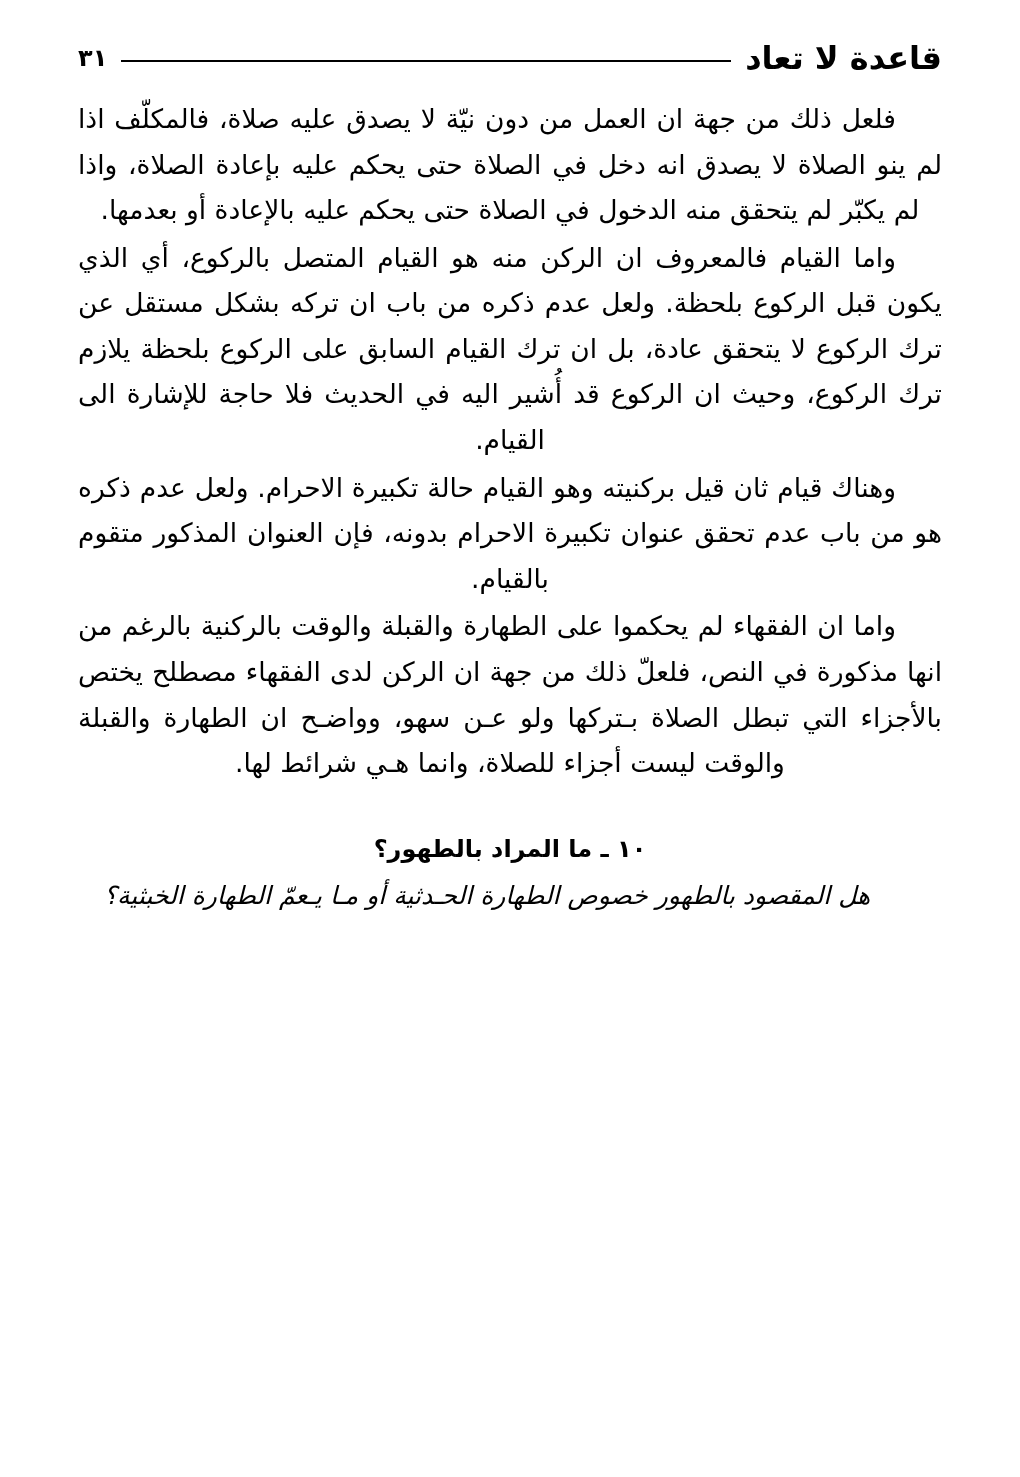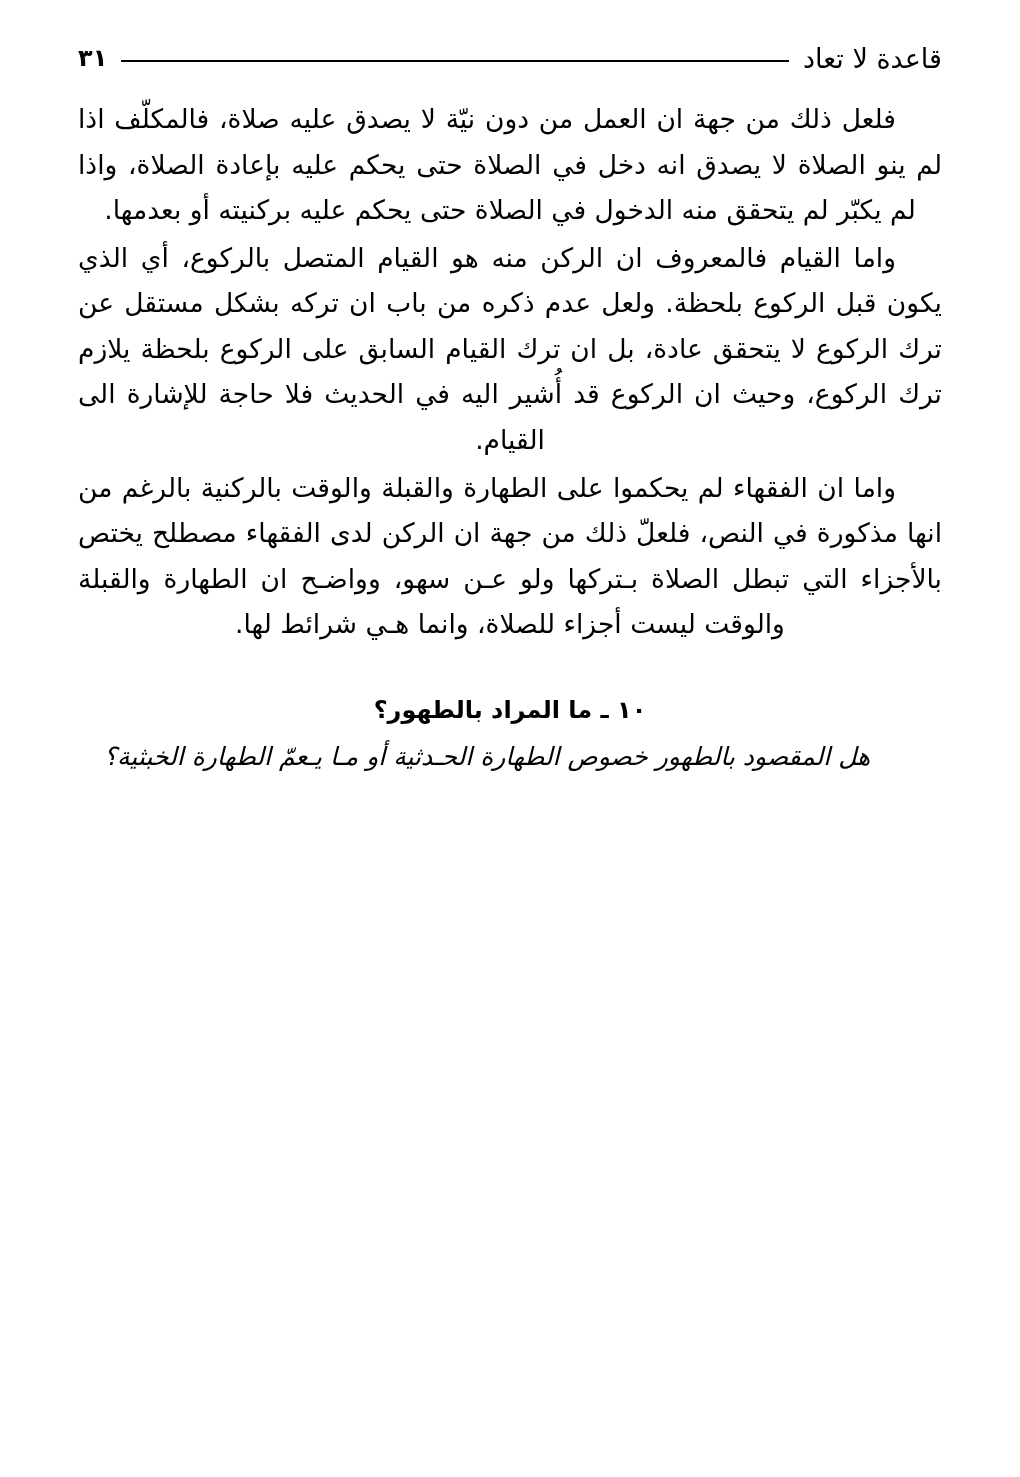--- a/index.html
+++ b/index.html
@@ -22,22 +22,22 @@
   
   .page-header {
     display: flex;
     align-items: center;
     direction: rtl;
     gap: 14px;
     height: 40px;
     margin-bottom: 18px;
   }
   .header-title {
-    font-size: 27px;
-    font-weight: normal;
+    font-size: 32px;
+    font-weight: bold;
     white-space: nowrap;
     line-height: 1;
     letter-spacing: 0px;
   }
   .header-rule {
     flex: 1 1 auto;
     height: 0;
     border-top: 2px solid #000;
     margin-top: 6px;
   }
@@ -79,22 +79,23 @@
 
 <div class="page">
 
   <div class="page-header">
     <span class="header-title">قاعدة لا تعاد</span>
     <span class="header-rule"></span>
     <span class="header-page-number">٣١</span>
   </div>
 
   <div class="body-text">
-    <p class="para">فلعل ذلك من جهة ان العمل من دون نيّة لا يصدق عليه صلاة، فالمكلّف اذا لم ينو الصلاة لا يصدق انه دخل في الصلاة حتى يحكم عليه بإعادة الصلاة، واذا لم يكبّر لم يتحقق منه الدخول في الصلاة حتى يحكم عليه بركنيته أو بعدمها.</p>
+    <p class="para">فلعل ذلك من جهة ان العمل من دون نيّة لا يصدق عليه صلاة، فالمكلّف اذا لم ينو الصلاة لا يصدق انه دخل في الصلاة حتى يحكم عليه بإعادة الصلاة، واذا لم يكبّر لم يتحقق منه الدخول في الصلاة حتى يحكم عليه بالإعادة أو بعدمها.</p>
     <p class="para">واما القيام فالمعروف ان الركن منه هو القيام المتصل بالركوع، أي الذي يكون قبل الركوع بلحظة. ولعل عدم ذكره من باب ان تركه بشكل مستقل عن ترك الركوع لا يتحقق عادة، بل ان ترك القيام السابق على الركوع بلحظة يلازم ترك الركوع، وحيث ان الركوع قد أُشير اليه في الحديث فلا حاجة للإشارة الى القيام.</p>
+    <p class="para">وهناك قيام ثان قيل بركنيته وهو القيام حالة تكبيرة الاحرام. ولعل عدم ذكره هو من باب عدم تحقق عنوان تكبيرة الاحرام بدونه، فإن العنوان المذكور متقوم بالقيام.</p>
     <p class="para">واما ان الفقهاء لم يحكموا على الطهارة والقبلة والوقت بالركنية بالرغم من انها مذكورة في النص، فلعلّ ذلك من جهة ان الركن لدى الفقهاء مصطلح يختص بالأجزاء التي تبطل الصلاة بـتركها ولو عـن سهو، وواضـح ان الطهارة والقبلة والوقت ليست أجزاء للصلاة، وانما هـي شرائط لها.</p>
 
     <h2 class="section-heading">١٠ ـ ما المراد بالطهور؟</h2>
 
     <p class="para question">هل المقصود بالطهور خصوص الطهارة الحـدثية أو مـا يـعمّ الطهارة الخبثية؟</p>
   </div>
 
 </div>
 
 </body></html>

